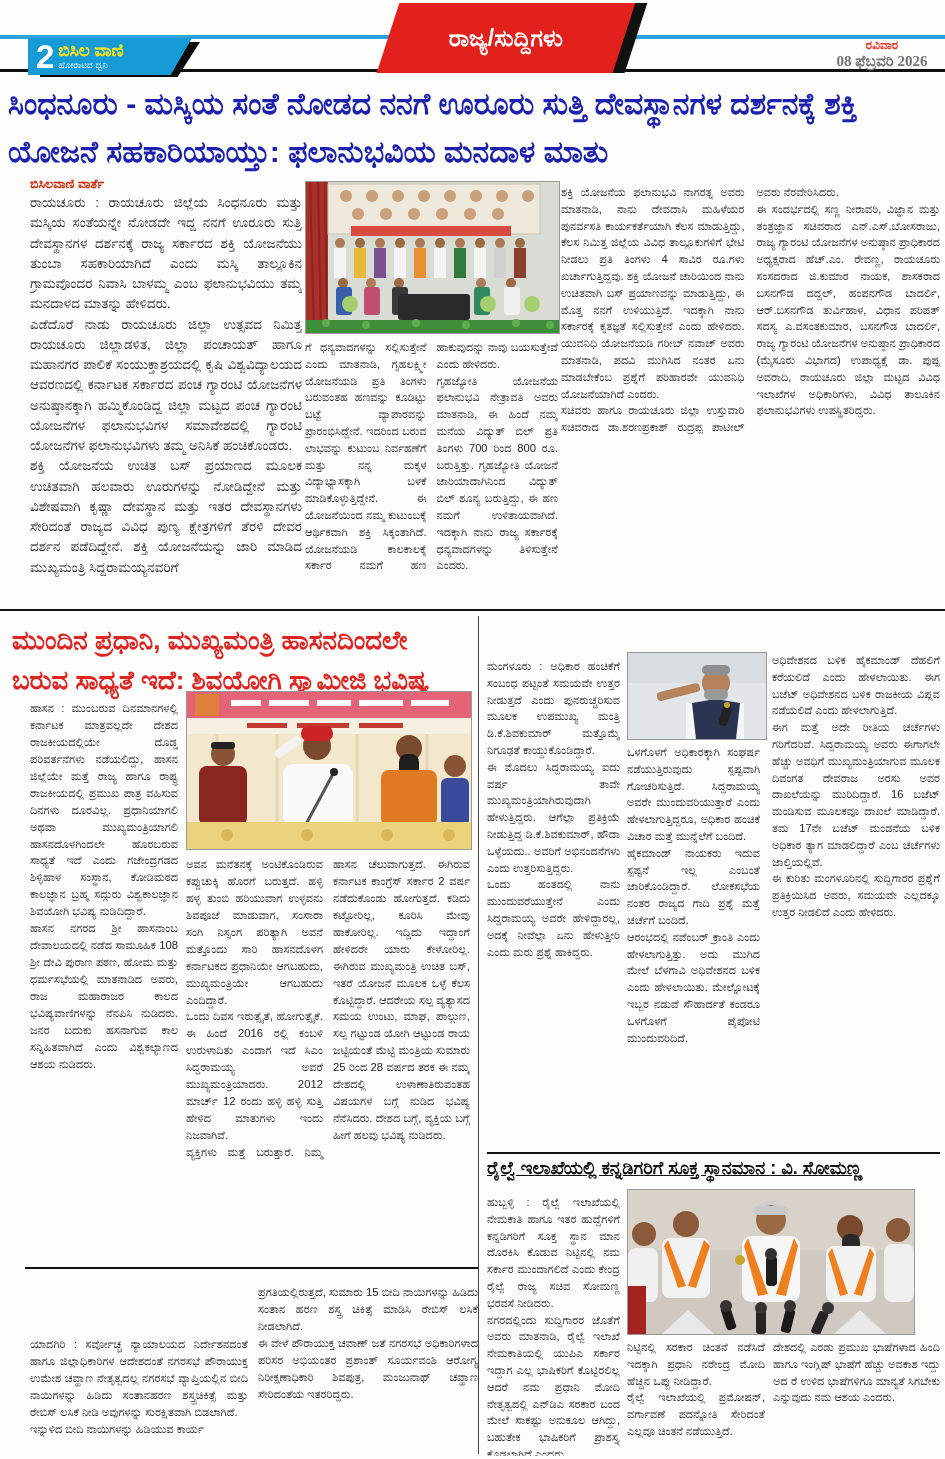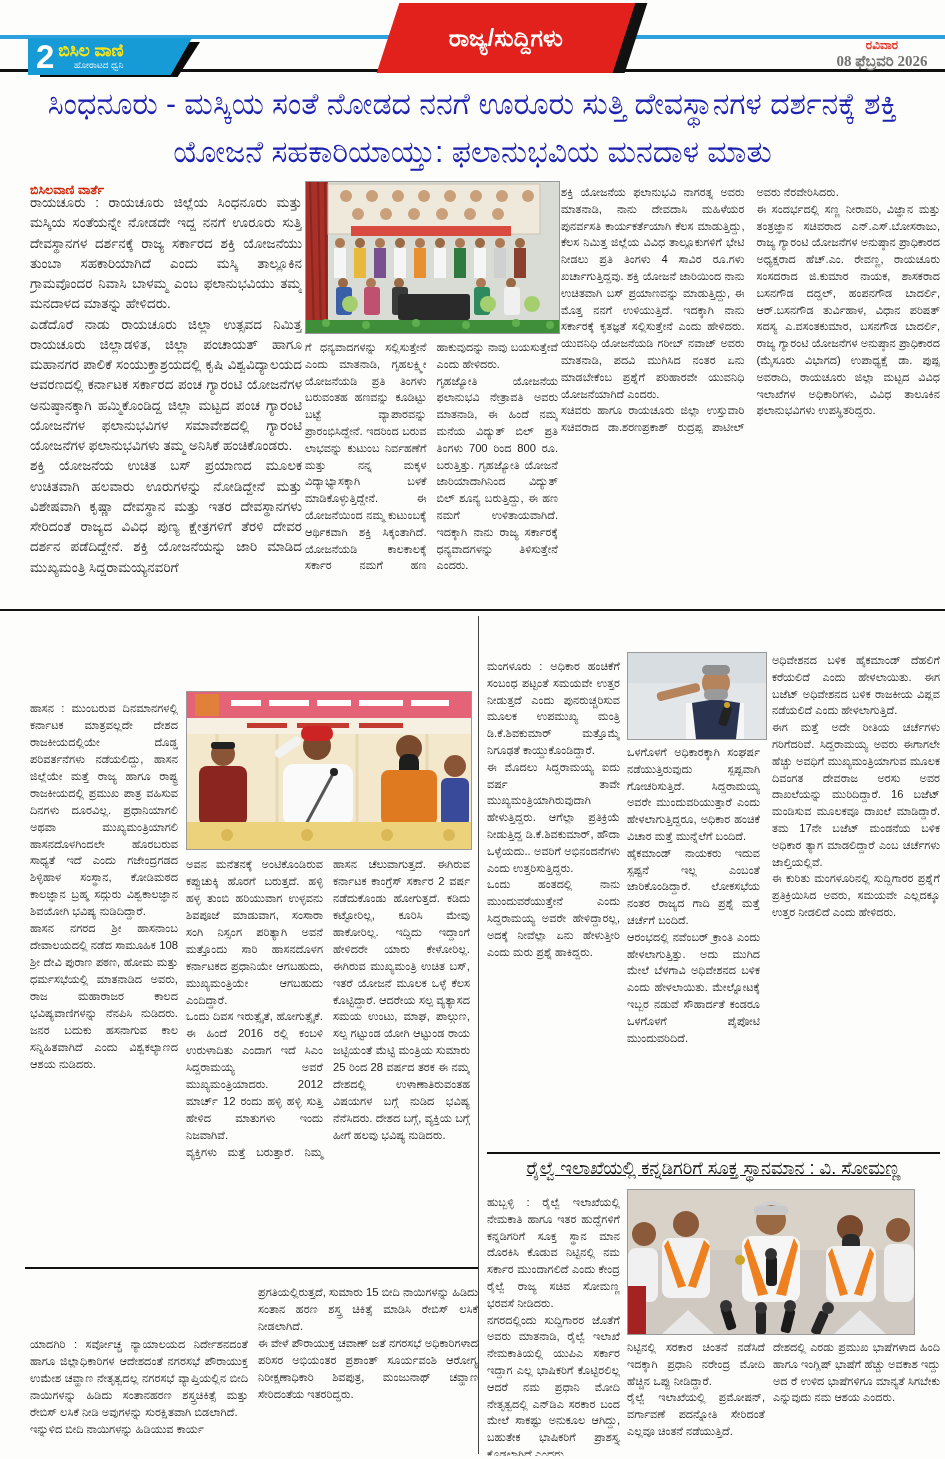--- a/index.html
+++ b/index.html
@@ -12,32 +12,32 @@
   .vrule{position:absolute;background:#444;width:1px;}
   
   #blue-rule{left:0;top:35px;width:945px;height:4px;background:#2ba2de;}
   #black-rule{left:0;top:69px;width:945px;height:3px;background:#101010;}
   #masthead-shadow{left:40px;top:42px;width:160px;height:35px;background:#0a0a0a;
      clip-path:polygon(0 0,100% 0,86% 100%,0 100%);}
   #masthead{left:28px;top:38px;width:164px;height:37px;background:#169bd7;
      clip-path:polygon(0 0,100% 0,87% 100%,0 100%);display:flex;align-items:center;}
   #page-number{color:#fff;font-size:33px;font-weight:bold;padding:0 4px 0 8px;line-height:1;}
   #masthead-name{color:#ffe812;font-size:17px;font-weight:bold;line-height:1.05;}
-  #masthead-tagline{color:#fff;font-size:9px;text-align:right;}
+  #masthead-tagline{color:#fff;font-size:9px;text-align:left;}
   #section-box-shadow{left:600px;top:3px;width:36px;height:70px;background:#111;transform:skewX(-18deg);}
   #section-box{left:388px;top:3px;width:236px;height:70px;background:#e2211c;transform:skewX(-18deg);
      display:flex;align-items:center;justify-content:center;}
   #section-box span{transform:skewX(18deg);color:#fff;font-weight:bold;font-size:23px;}
   #dateblock{left:796px;top:38px;width:172px;text-align:center;}
   #day{color:#e63a2e;font-size:12px;font-weight:bold;font-family:"Liberation Serif",serif;}
   #date{color:#737373;font-size:15px;font-weight:bold;font-family:"Liberation Serif",serif;}
   
-  .hl{position:absolute;text-align:center;font-weight:normal;overflow:hidden;}
+  .hl{position:absolute;font-weight:bold;overflow:hidden;}
   #lead-hl{left:8px;top:80px;width:929px;height:96px;font-size:30px;line-height:1.6;color:#1d21b0;}
-  #lead-byline{left:30px;top:177px;width:200px;color:#cc2200;font-weight:bold;font-size:12.5px;margin-top:6px;}
+  #lead-byline{left:30px;top:177px;width:200px;color:#cc2200;font-weight:bold;font-size:12.5px;}
   #hasana-hl{left:12px;top:620px;width:456px;height:84px;font-size:26px;line-height:1.55;color:#df2421;}
   #dks-hl{left:487px;top:617px;width:453px;height:36px;font-size:23px;color:#1d21b0;
           border-bottom:2px solid #1d21b0;}
   #rail-hl{left:487px;top:1158px;width:453px;height:30px;font-size:18px;color:#111;
            text-decoration:underline;}
   #dogs-hl{left:28px;top:1274px;width:450px;height:60px;font-size:21px;line-height:1.45;color:#111;}
   
   .photo{position:absolute;border:1px solid #999;overflow:hidden;background:#ddd;}
   svg{display:block;}
 </style>
@@ -180,20 +180,21 @@
 ಶಕ್ತಿ ಯೋಜನೆಯ ಉಚಿತ ಬಸ್ ಪ್ರಯಾಣದ ಮೂಲಕ ಉಚಿತವಾಗಿ ಹಲವಾರು ಊರುಗಳನ್ನು ನೋಡಿದ್ದೇನೆ ಮತ್ತು ವಿಶೇಷವಾಗಿ ಕೃಷ್ಣಾ ದೇವಸ್ಥಾನ ಮತ್ತು ಇತರ ದೇವಸ್ಥಾನಗಳು ಸೇರಿದಂತೆ ರಾಜ್ಯದ ವಿವಿಧ ಪುಣ್ಯ ಕ್ಷೇತ್ರಗಳಿಗೆ ತೆರಳಿ ದೇವರ ದರ್ಶನ ಪಡೆದಿದ್ದೇನೆ. ಶಕ್ತಿ ಯೋಜನೆಯನ್ನು ಜಾರಿ ಮಾಡಿದ ಮುಖ್ಯಮಂತ್ರಿ ಸಿದ್ದರಾಮಯ್ಯನವರಿಗೆ</div>
   <div class="t" style="left:305px;top:339px;width:253px;height:269px;font-size:11.2px;column-count:2;column-gap:10px;">ಗೆ ಧನ್ಯವಾದಗಳನ್ನು ಸಲ್ಲಿಸುತ್ತೇನೆ ಎಂದು ಮಾತನಾಡಿ, ಗೃಹಲಕ್ಷ್ಮೀ ಯೋಜನೆಯಡಿ ಪ್ರತಿ ತಿಂಗಳು ಬರುವಂತಹ ಹಣವನ್ನು ಕೂಡಿಟ್ಟು ಬಟ್ಟೆ ವ್ಯಾಪಾರವನ್ನು ಪ್ರಾರಂಭಿಸಿದ್ದೇನೆ. ಇದರಿಂದ ಬರುವ ಲಾಭವನ್ನು ಕುಟುಂಬ ನಿರ್ವಹಣೆಗೆ ಮತ್ತು ನನ್ನ ಮಕ್ಕಳ ವಿದ್ಯಾಭ್ಯಾಸಕ್ಕಾಗಿ ಬಳಕೆ ಮಾಡಿಕೊಳ್ಳುತ್ತಿದ್ದೇನೆ. ಈ ಯೋಜನೆಯಿಂದ ನಮ್ಮ ಕುಟುಂಬಕ್ಕೆ ಆರ್ಥಿಕವಾಗಿ ಶಕ್ತಿ ಸಿಕ್ಕಂತಾಗಿದೆ. ಯೋಜನೆಯಡಿ ಕಾಲಕಾಲಕ್ಕೆ ಸರ್ಕಾರ ನಮಗೆ ಹಣ ಹಾಕುವುದನ್ನು ನಾವು ಬಯಸುತ್ತೇವೆ ಎಂದು ಹೇಳಿದರು.
 ಗೃಹಜ್ಯೋತಿ ಯೋಜನೆಯ ಫಲಾನುಭವಿ ನೇತ್ರಾವತಿ ಅವರು ಮಾತನಾಡಿ, ಈ ಹಿಂದೆ ನಮ್ಮ ಮನೆಯ ವಿದ್ಯುತ್ ಬಿಲ್ ಪ್ರತಿ ತಿಂಗಳು 700 ರಿಂದ 800 ರೂ. ಬರುತ್ತಿತ್ತು. ಗೃಹಜ್ಯೋತಿ ಯೋಜನೆ ಜಾರಿಯಾದಾಗಿನಿಂದ ವಿದ್ಯುತ್ ಬಿಲ್ ಶೂನ್ಯ ಬರುತ್ತಿದ್ದು, ಈ ಹಣ ನಮಗೆ ಉಳಿತಾಯವಾಗಿದೆ. ಇದಕ್ಕಾಗಿ ನಾನು ರಾಜ್ಯ ಸರ್ಕಾರಕ್ಕೆ ಧನ್ಯವಾದಗಳನ್ನು ತಿಳಿಸುತ್ತೇನೆ ಎಂದರು.</div>
   <div class="t" style="left:561px;top:184px;width:379px;height:424px;font-size:11.2px;column-count:2;column-gap:12px;">ಶಕ್ತಿ ಯೋಜನೆಯ ಫಲಾನುಭವಿ ನಾಗರತ್ನ ಅವರು ಮಾತನಾಡಿ, ನಾನು ದೇವದಾಸಿ ಮಹಿಳೆಯರ ಪುನರ್ವಸತಿ ಕಾರ್ಯಕರ್ತೆಯಾಗಿ ಕೆಲಸ ಮಾಡುತ್ತಿದ್ದು, ಕೆಲಸ ನಿಮಿತ್ತ ಜಿಲ್ಲೆಯ ವಿವಿಧ ತಾಲ್ಲೂಕುಗಳಿಗೆ ಭೇಟಿ ನೀಡಲು ಪ್ರತಿ ತಿಂಗಳು 4 ಸಾವಿರ ರೂ.ಗಳು ಖರ್ಚಾಗುತ್ತಿದ್ದವು. ಶಕ್ತಿ ಯೋಜನೆ ಜಾರಿಯಿಂದ ನಾನು ಉಚಿತವಾಗಿ ಬಸ್ ಪ್ರಯಾಣವನ್ನು ಮಾಡುತ್ತಿದ್ದು, ಈ ಮೊತ್ತ ನನಗೆ ಉಳಿಯುತ್ತಿದೆ. ಇದಕ್ಕಾಗಿ ನಾನು ಸರ್ಕಾರಕ್ಕೆ ಕೃತಜ್ಞತೆ ಸಲ್ಲಿಸುತ್ತೇನೆ ಎಂದು ಹೇಳಿದರು. ಯುವನಿಧಿ ಯೋಜನೆಯಡಿ ಗರೀಬ್ ನವಾಜ್ ಅವರು ಮಾತನಾಡಿ, ಪದವಿ ಮುಗಿಸಿದ ನಂತರ ಏನು ಮಾಡಬೇಕೆಂಬ ಪ್ರಶ್ನೆಗೆ ಪರಿಹಾರವೇ ಯುವನಿಧಿ ಯೋಜನೆಯಾಗಿದೆ ಎಂದರು.
 ಸಚಿವರು ಹಾಗೂ ರಾಯಚೂರು ಜಿಲ್ಲಾ ಉಸ್ತುವಾರಿ ಸಚಿವರಾದ ಡಾ.ಶರಣಪ್ರಕಾಶ್ ರುದ್ರಪ್ಪ ಪಾಟೀಲ್ ಅವರು ನೆರವೇರಿಸಿದರು.
 ಈ ಸಂದರ್ಭದಲ್ಲಿ ಸಣ್ಣ ನೀರಾವರಿ, ವಿಜ್ಞಾನ ಮತ್ತು ತಂತ್ರಜ್ಞಾನ ಸಚಿವರಾದ ಎನ್.ಎಸ್.ಬೋಸರಾಜು, ರಾಜ್ಯ ಗ್ಯಾರಂಟಿ ಯೋಜನೆಗಳ ಅನುಷ್ಠಾನ ಪ್ರಾಧಿಕಾರದ ಅಧ್ಯಕ್ಷರಾದ ಹೆಚ್.ಎಂ. ರೇವಣ್ಣ, ರಾಯಚೂರು ಸಂಸದರಾದ ಜಿ.ಕುಮಾರ ನಾಯಕ, ಶಾಸಕರಾದ ಬಸನಗೌಡ ದದ್ದಲ್, ಹಂಪನಗೌಡ ಬಾದರ್ಲಿ, ಆರ್.ಬಸನಗೌಡ ತುರ್ವಿಹಾಳ, ವಿಧಾನ ಪರಿಷತ್ ಸದಸ್ಯ ಎ.ವಸಂತಕುಮಾರ, ಬಸನಗೌಡ ಬಾದರ್ಲಿ, ರಾಜ್ಯ ಗ್ಯಾರಂಟಿ ಯೋಜನೆಗಳ ಅನುಷ್ಠಾನ ಪ್ರಾಧಿಕಾರದ (ಮೈಸೂರು ವಿಭಾಗದ) ಉಪಾಧ್ಯಕ್ಷೆ ಡಾ. ಪುಷ್ಪ ಅವರಾದಿ, ರಾಯಚೂರು ಜಿಲ್ಲಾ ಮಟ್ಟದ ವಿವಿಧ ಇಲಾಖೆಗಳ ಅಧಿಕಾರಿಗಳು, ವಿವಿಧ ತಾಲೂಕಿನ ಫಲಾನುಭವಿಗಳು ಉಪಸ್ಥಿತರಿದ್ದರು.</div>
 
   <div class="rule" style="left:0;top:609px;width:945px;height:2px;"></div>
   <div class="vrule" style="left:478px;top:616px;height:838px;"></div>
 
+  <div id="hasana-hl" class="hl">ಮುಂದಿನ ಪ್ರಧಾನಿ, ಮುಖ್ಯಮಂತ್ರಿ ಹಾಸನದಿಂದಲೇ ಬರುವ ಸಾಧ್ಯತೆ ಇದೆ: ಶಿವಯೋಗಿ ಸ್ವಾಮೀಜಿ ಭವಿಷ್ಯ</div>
 
   <div class="photo" style="left:186px;top:691px;width:284px;height:157px;">
     <svg width="284" height="157" viewBox="0 0 284 157">
       <rect width="284" height="157" fill="#f3e8cc"></rect>
       <rect x="0" y="0" width="284" height="26" fill="#e56377"></rect>
       <rect x="8" y="2" width="24" height="22" fill="#e0803a"></rect>
       <g fill="#fff">
           <rect x="44" y="8" width="30" height="6"></rect>
           <rect x="82" y="8" width="40" height="6"></rect>
           <rect x="130" y="8" width="34" height="6"></rect>

